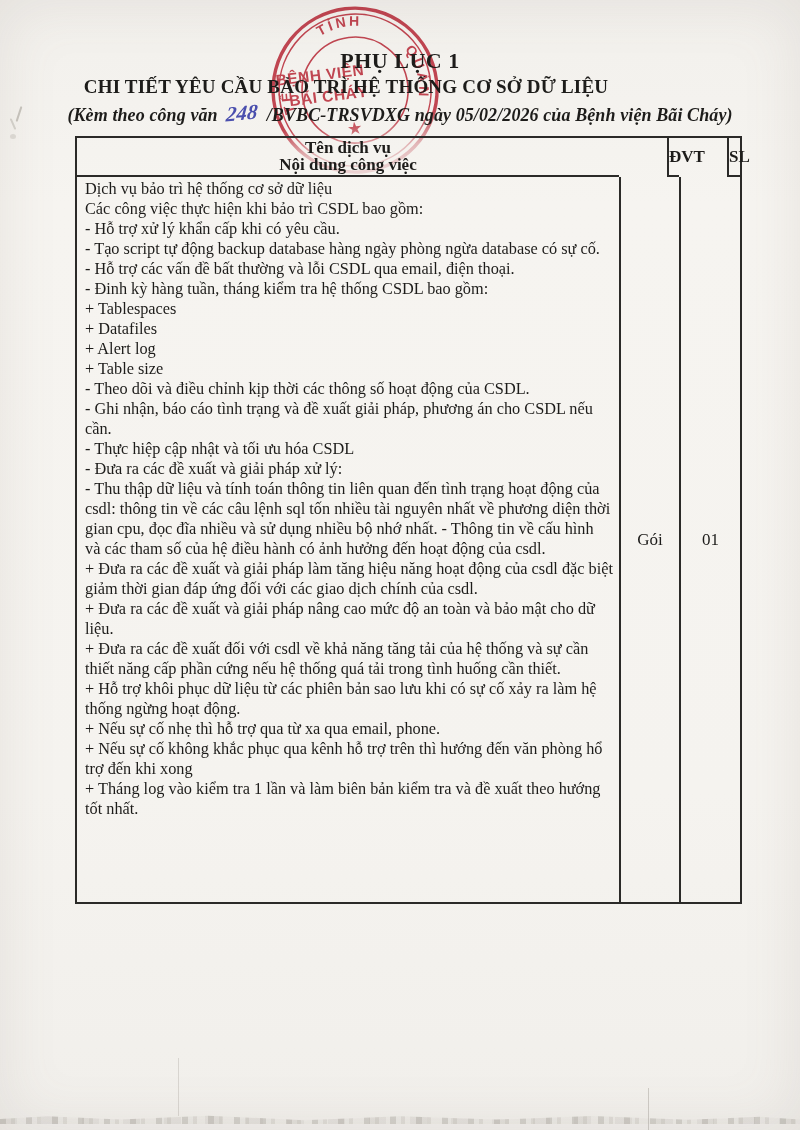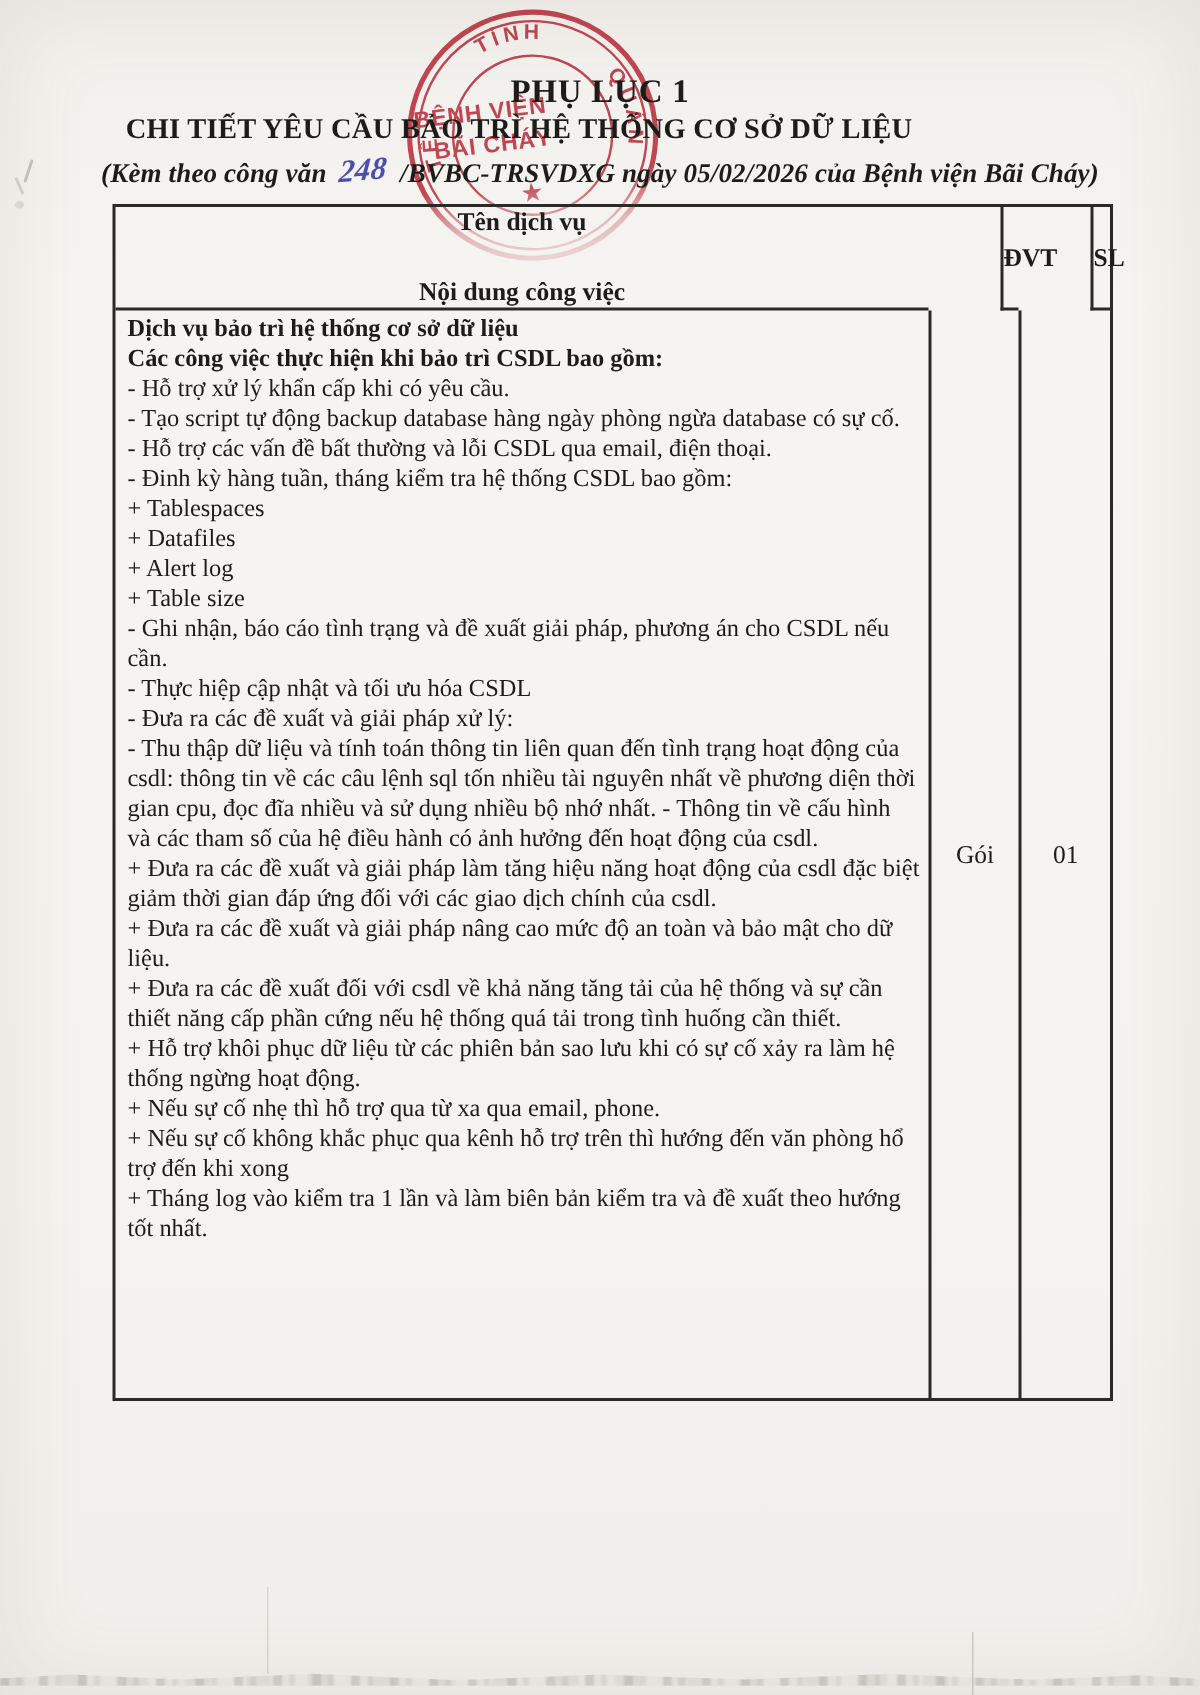--- a/index.html
+++ b/index.html
@@ -52,27 +52,27 @@
     display:grid; grid-template-columns:542px 60px 61px;
     border:2px solid var(--border,#2b2a28);
     background:transparent;
   }
   .cell { border-left:2px solid var(--border,#2b2a28); }
   .cell.first { border-left:none; }
   .hdr {
     border-bottom:2px solid var(--border,#2b2a28);
     text-align:center; font-weight:bold; font-size:17px; line-height:17px;
     padding:1px 0 2px 0;
-    display:flex; flex-direction:column; justify-content:center;gap:30px;
+    display:flex; flex-direction:column; justify-content:center;
   }
   .hdr.small { justify-content:center;margin-left:48px; }
   .body-cell { min-height:719px; }
   .desc-cell { padding:2px 6px 4px 8px; font-size:16.3px; line-height:20px; }
   .para { margin:0; }
-  .para.bold { font-weight:bold; }
+  .para.bold { font-weight:normal; }
   .center-cell { display:flex; align-items:center; justify-content:center; font-size:17px; }
 
   
   .edge-speck {
     position:absolute; left:8px; top:104px; width:26px; height:38px; opacity:.45;
   }
   .edge-speck i {
     position:absolute; background:#8f8a80; display:block;
   }
   .edge-speck i:nth-child(1){ left:10px; top:2px; width:2px; height:16px; transform:rotate(18deg); border-radius:2px;}
@@ -138,20 +138,21 @@
     <div class="para bold">Dịch vụ bảo trì hệ thống cơ sở dữ liệu</div>
         <div class="para bold">Các công việc thực hiện khi bảo trì CSDL bao gồm:</div>
         <div class="para">- Hỗ trợ xử lý khẩn cấp khi có yêu cầu.</div>
         <div class="para">- Tạo script tự động backup database hàng ngày phòng ngừa database có sự cố.</div>
         <div class="para">- Hỗ trợ các vấn đề bất thường và lỗi CSDL qua email, điện thoại.</div>
         <div class="para">- Đinh kỳ hàng tuần, tháng kiểm tra hệ thống CSDL bao gồm:</div>
         <div class="para">+ Tablespaces</div>
         <div class="para">+ Datafiles</div>
         <div class="para">+ Alert log</div>
         <div class="para">+ Table size</div>
+        <div class="para">- Theo dõi và điều chỉnh kịp thời các thông số hoạt động của CSDL.</div>
         <div class="para">- Ghi nhận, báo cáo tình trạng và đề xuất giải pháp, phương án cho CSDL nếu cần.</div>
         <div class="para">- Thực hiệp cập nhật và tối ưu hóa CSDL</div>
         <div class="para">- Đưa ra các đề xuất và giải pháp xử lý:</div>
         <div class="para">- Thu thập dữ liệu và tính toán thông tin liên quan đến tình trạng hoạt động của csdl: thông tin về các câu lệnh sql tốn nhiều tài nguyên nhất về phương diện thời gian cpu, đọc đĩa nhiều và sử dụng nhiều bộ nhớ nhất. - Thông tin về cấu hình và các tham số của hệ điều hành có ảnh hưởng đến hoạt động của csdl.</div>
         <div class="para">+ Đưa ra các đề xuất và giải pháp làm tăng hiệu năng hoạt động của csdl đặc biệt giảm thời gian đáp ứng đối với các giao dịch chính của csdl.</div>
         <div class="para">+ Đưa ra các đề xuất và giải pháp nâng cao mức độ an toàn và bảo mật cho dữ liệu.</div>
         <div class="para">+ Đưa ra các đề xuất đối với csdl về khả năng tăng tải của hệ thống và sự cần thiết năng cấp phần cứng nếu hệ thống quá tải trong tình huống cần thiết.</div>
         <div class="para">+ Hỗ trợ khôi phục dữ liệu từ các phiên bản sao lưu khi có sự cố xảy ra làm hệ thống ngừng hoạt động.</div>
         <div class="para">+ Nếu sự cố nhẹ thì hỗ trợ qua từ xa qua email, phone.</div>
         <div class="para">+ Nếu sự cố không khắc phục qua kênh hỗ trợ trên thì hướng đến văn phòng hổ trợ đến khi xong</div>

